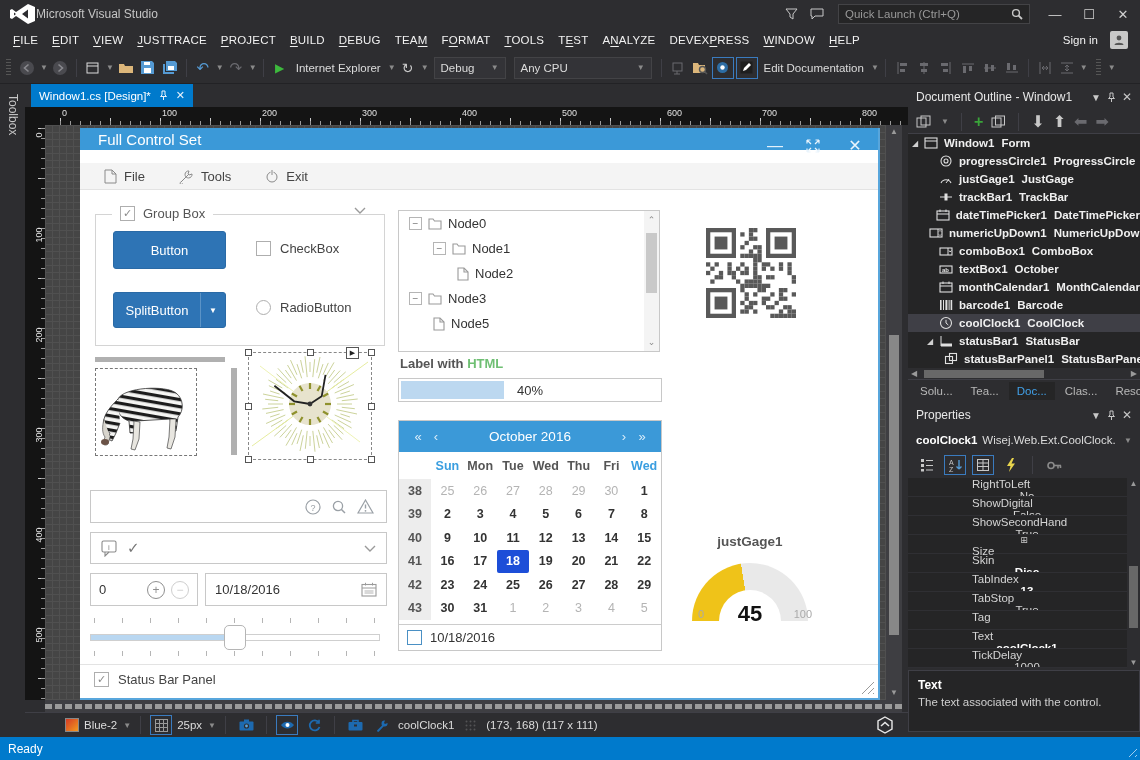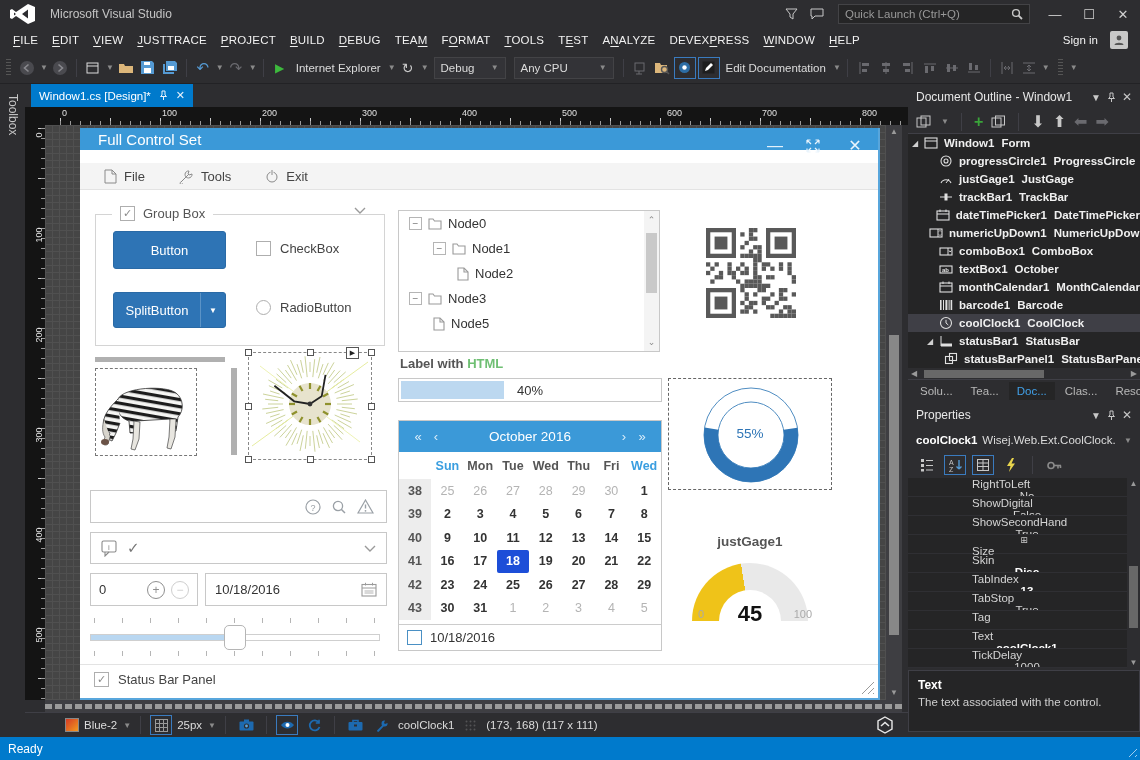--- a/index.html
+++ b/index.html
@@ -3,21 +3,21 @@
 <meta charset="utf-8">
 <style>
   * { margin:0; padding:0; box-sizing:border-box; }
   html,body { width:1140px; height:760px; overflow:hidden; background:#2d2d30;
     font-family:"Liberation Sans","DejaVu Sans",sans-serif; }
   #app { position:relative; width:1140px; height:760px; background:#2d2d30; color:#dcdcdc; }
 
   
   .titlebar { position:absolute; left:0; top:0; width:1140px; height:28px; display:flex; align-items:center; }
   .vs-logo { width:26px; height:20px; margin-left:10px; }
-  .app-title { color:#c5c5c5; font-size:12px; margin-left:14px; }
+  .app-title { color:#c5c5c5; font-size:12px; }
   .tb-right { position:absolute; right:0; top:0; height:28px; display:flex; align-items:center; }
   .tb-ico { width:26px; height:20px; display:flex; align-items:center; justify-content:center; color:#c8c8c8; }
   .quick-launch { width:192px; height:20px; background:#252526; border:1px solid #434346; display:flex; align-items:center;
     margin:0 8px; padding:0 6px; }
   .quick-launch span { color:#999; font-size:11.5px; flex:1; }
   .winbtn { width:34px; height:26px; display:flex; align-items:center; justify-content:center; color:#d0d0d0; font-size:13px; }
 
   
   .menubar { position:absolute; left:0; top:28px; width:1140px; height:24px; display:flex; align-items:center; padding-left:6px; }
   .mi { font-size:11.5px; color:#f1f1f1; padding:4px 7px; letter-spacing:.2px; }
@@ -312,21 +312,21 @@
     <span class="tsep"></span>
     <span class="ti" style="color:#3db93d;font-size:12px">▶</span>
     <span class="tool-label">Internet Explorer</span>
     <span class="ddc">▼</span>
     <span class="ti" style="color:#c8c8c8;font-size:14px">↻</span>
     <span class="ddc">▼</span>
     <span class="combo" style="width:72px">
       <span>Debug</span>
         <span class="ddc">▼</span>
       </span>
-    <span class="combo" style="width:100px">
+    <span class="combo" style="width:138px">
       <span>Any CPU</span>
         <span class="ddc">▼</span>
       </span>
     <span class="tsep"></span>
     <span class="ti">
         <svg width="15" height="14" viewBox="0 0 15 14">
           <rect x="3" y="2" width="9" height="8" fill="none" stroke="#6a6a6f"></rect>
           <path d="M7,10 V13 M4,13 H10" stroke="#6a6a6f" fill="none"></path>
         </svg>
       </span>
@@ -927,28 +927,20 @@
               <rect x="4" y="4" width="20" height="20" fill="#fff"></rect>
               <rect x="8" y="8" width="12" height="12" fill="#595959"></rect>
               <rect x="56" y="0" width="28" height="28" fill="#595959"></rect>
               <rect x="60" y="4" width="20" height="20" fill="#fff"></rect>
               <rect x="64" y="8" width="12" height="12" fill="#595959"></rect>
               <rect x="0" y="56" width="28" height="28" fill="#595959"></rect>
               <rect x="4" y="60" width="20" height="20" fill="#fff"></rect>
               <rect x="8" y="64" width="12" height="12" fill="#595959"></rect>
             </svg>
 
-          <div class="pc-box">
-            <svg width="100" height="100" viewBox="0 0 100 100" style="position:absolute;left:32px;top:6px">
-              <circle cx="50" cy="50" r="47" fill="none" stroke="#4f8dc2" stroke-width="1"></circle>
-              <circle cx="50" cy="50" r="33" fill="none" stroke="#4f8dc2" stroke-width="1"></circle>
-              <circle cx="50" cy="50" r="40" fill="none" stroke="#2e75b6" stroke-width="14" stroke-dasharray="138.2 113.1" transform="rotate(-9 50 50)"></circle>
-            </svg>
-            <div class="pc-label">55%</div>
-          </div>
 
           <div class="gauge-wrap">
             <div class="gauge-title">justGage1</div>
             <div class="gauge">
               <div class="gauge-val">45</div>
             </div>
             <span class="gauge-min">0</span>
             <span class="gauge-max">100</span>
           </div>
 

